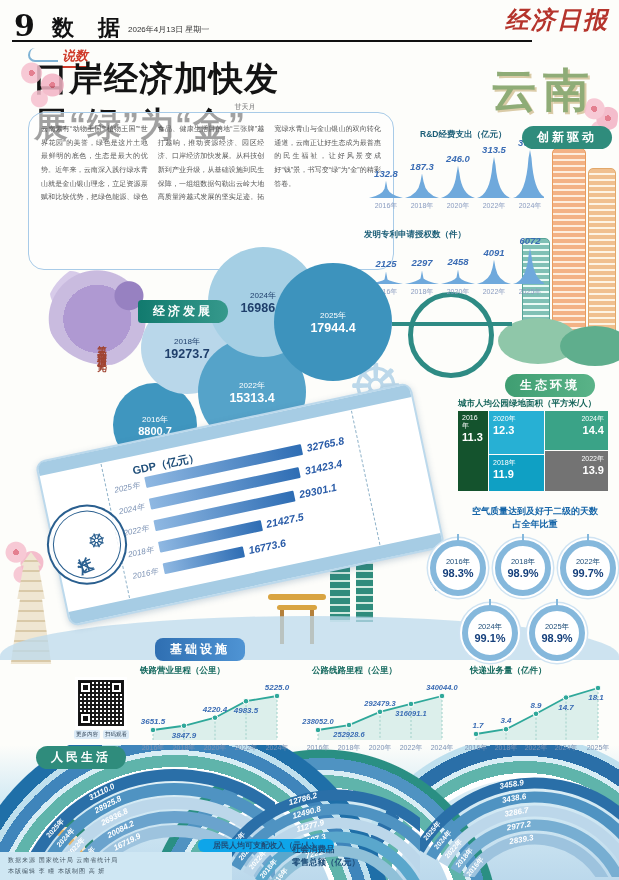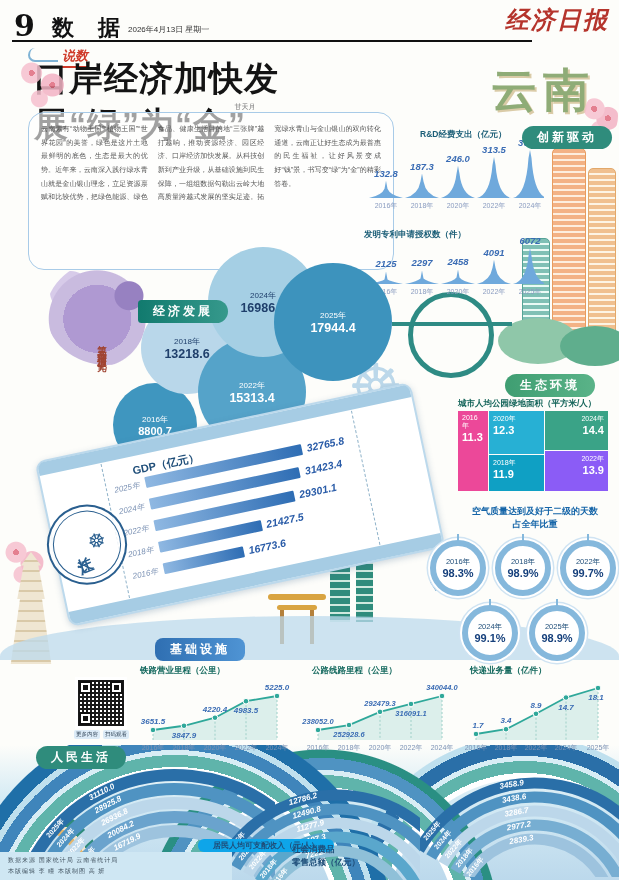--- a/index.html
+++ b/index.html
@@ -108,25 +108,25 @@
   .gdp-val{position:absolute;font-size:10.5px;font-weight:bold;font-style:italic;color:#2a5ca8;top:-1px;white-space:nowrap;}
   .stamp{position:absolute;left:-8px;top:50px;width:76px;height:76px;border:2.5px solid #2a5f8f;border-radius:50%;
     background:rgba(255,255,255,.85);transform:rotate(-10deg);display:flex;align-items:center;justify-content:center;gap:2px;}
   .stamp .inner-ring{position:absolute;inset:4px;border:1px solid #2a5f8f;border-radius:50%;}
   .stamp .stamp-text{writing-mode:vertical-rl;font-size:15px;font-weight:bold;color:#2a5f8f;letter-spacing:2px;}
   .stamp .stamp-wheel{font-size:20px;color:#2a5f8f;}
   
   .treemap{left:458px;top:411px;width:150px;height:80px;z-index:2;}
   .tm{position:absolute;color:#fff;padding:3px 4px;box-sizing:border-box;}
   .tm .yr{font-size:7px;display:block;} .tm .val{font-size:11px;font-weight:bold;display:block;}
-  .tm-2016{left:0;top:0;width:30px;height:80px;background:#ec4899;}
+  .tm-2016{left:0;top:0;width:30px;height:80px;background:#14532d;}
   .tm-2020{left:31px;top:0;width:55px;height:43px;background:#27b0d4;}
   .tm-2018{left:31px;top:44px;width:55px;height:36px;background:#0fa0c4;}
   .tm-2024{left:87px;top:0;width:63px;height:39px;background:#3aa387;text-align:right;}
-  .tm-2022{left:87px;top:40px;width:63px;height:40px;background:#8b5cf6;text-align:right;}
+  .tm-2022{left:87px;top:40px;width:63px;height:40px;background:#737373;text-align:right;}
   
   .airc{width:44px;height:44px;border:6px solid #85b8dc;border-radius:50%;background:#fff;z-index:2;
     display:flex;flex-direction:column;align-items:center;justify-content:center;
     box-shadow:0 0 0 2px #fff,0 0 0 3.5px #cfe3f2;}
   .airc .stem{position:absolute;top:-12px;left:50%;margin-left:-1px;width:2px;height:7px;background:#85b8dc;}
   .airc .yr{font-size:7.5px;color:#1f4e79;}
   .airc .val{font-size:11px;font-weight:bold;color:#16407c;}
   
   .qr{left:78px;top:680px;width:46px;height:46px;background:
     repeating-linear-gradient(0deg,#1a1a1a 0 2px,rgba(0,0,0,0) 2px 4px),
@@ -242,21 +242,21 @@
       <text x="162" y="56" font-size="7" fill="#8a9cc0" text-anchor="middle">2025年</text>
     </svg>
 
   <div class="abs vert-title">第三产业增加值（亿元）</div>
   <div class="abs bubble bub-dark b2016">
     <span class="yr">2016年</span>
     <span class="val">8800.7</span>
   </div>
   <div class="abs bubble bub-light b2018">
     <span class="yr">2018年</span>
-    <span class="val">13218.6</span>
+    <span class="val">19273.7</span>
   </div>
   <div class="abs bubble bub-dark b2022">
     <span class="yr">2022年</span>
     <span class="val">15313.4</span>
   </div>
   <div class="abs bubble bub-light b2024">
     <span class="yr">2024年</span>
     <span class="val">16986.4</span>
   </div>
   <div class="abs bubble bub-dark b2025">

